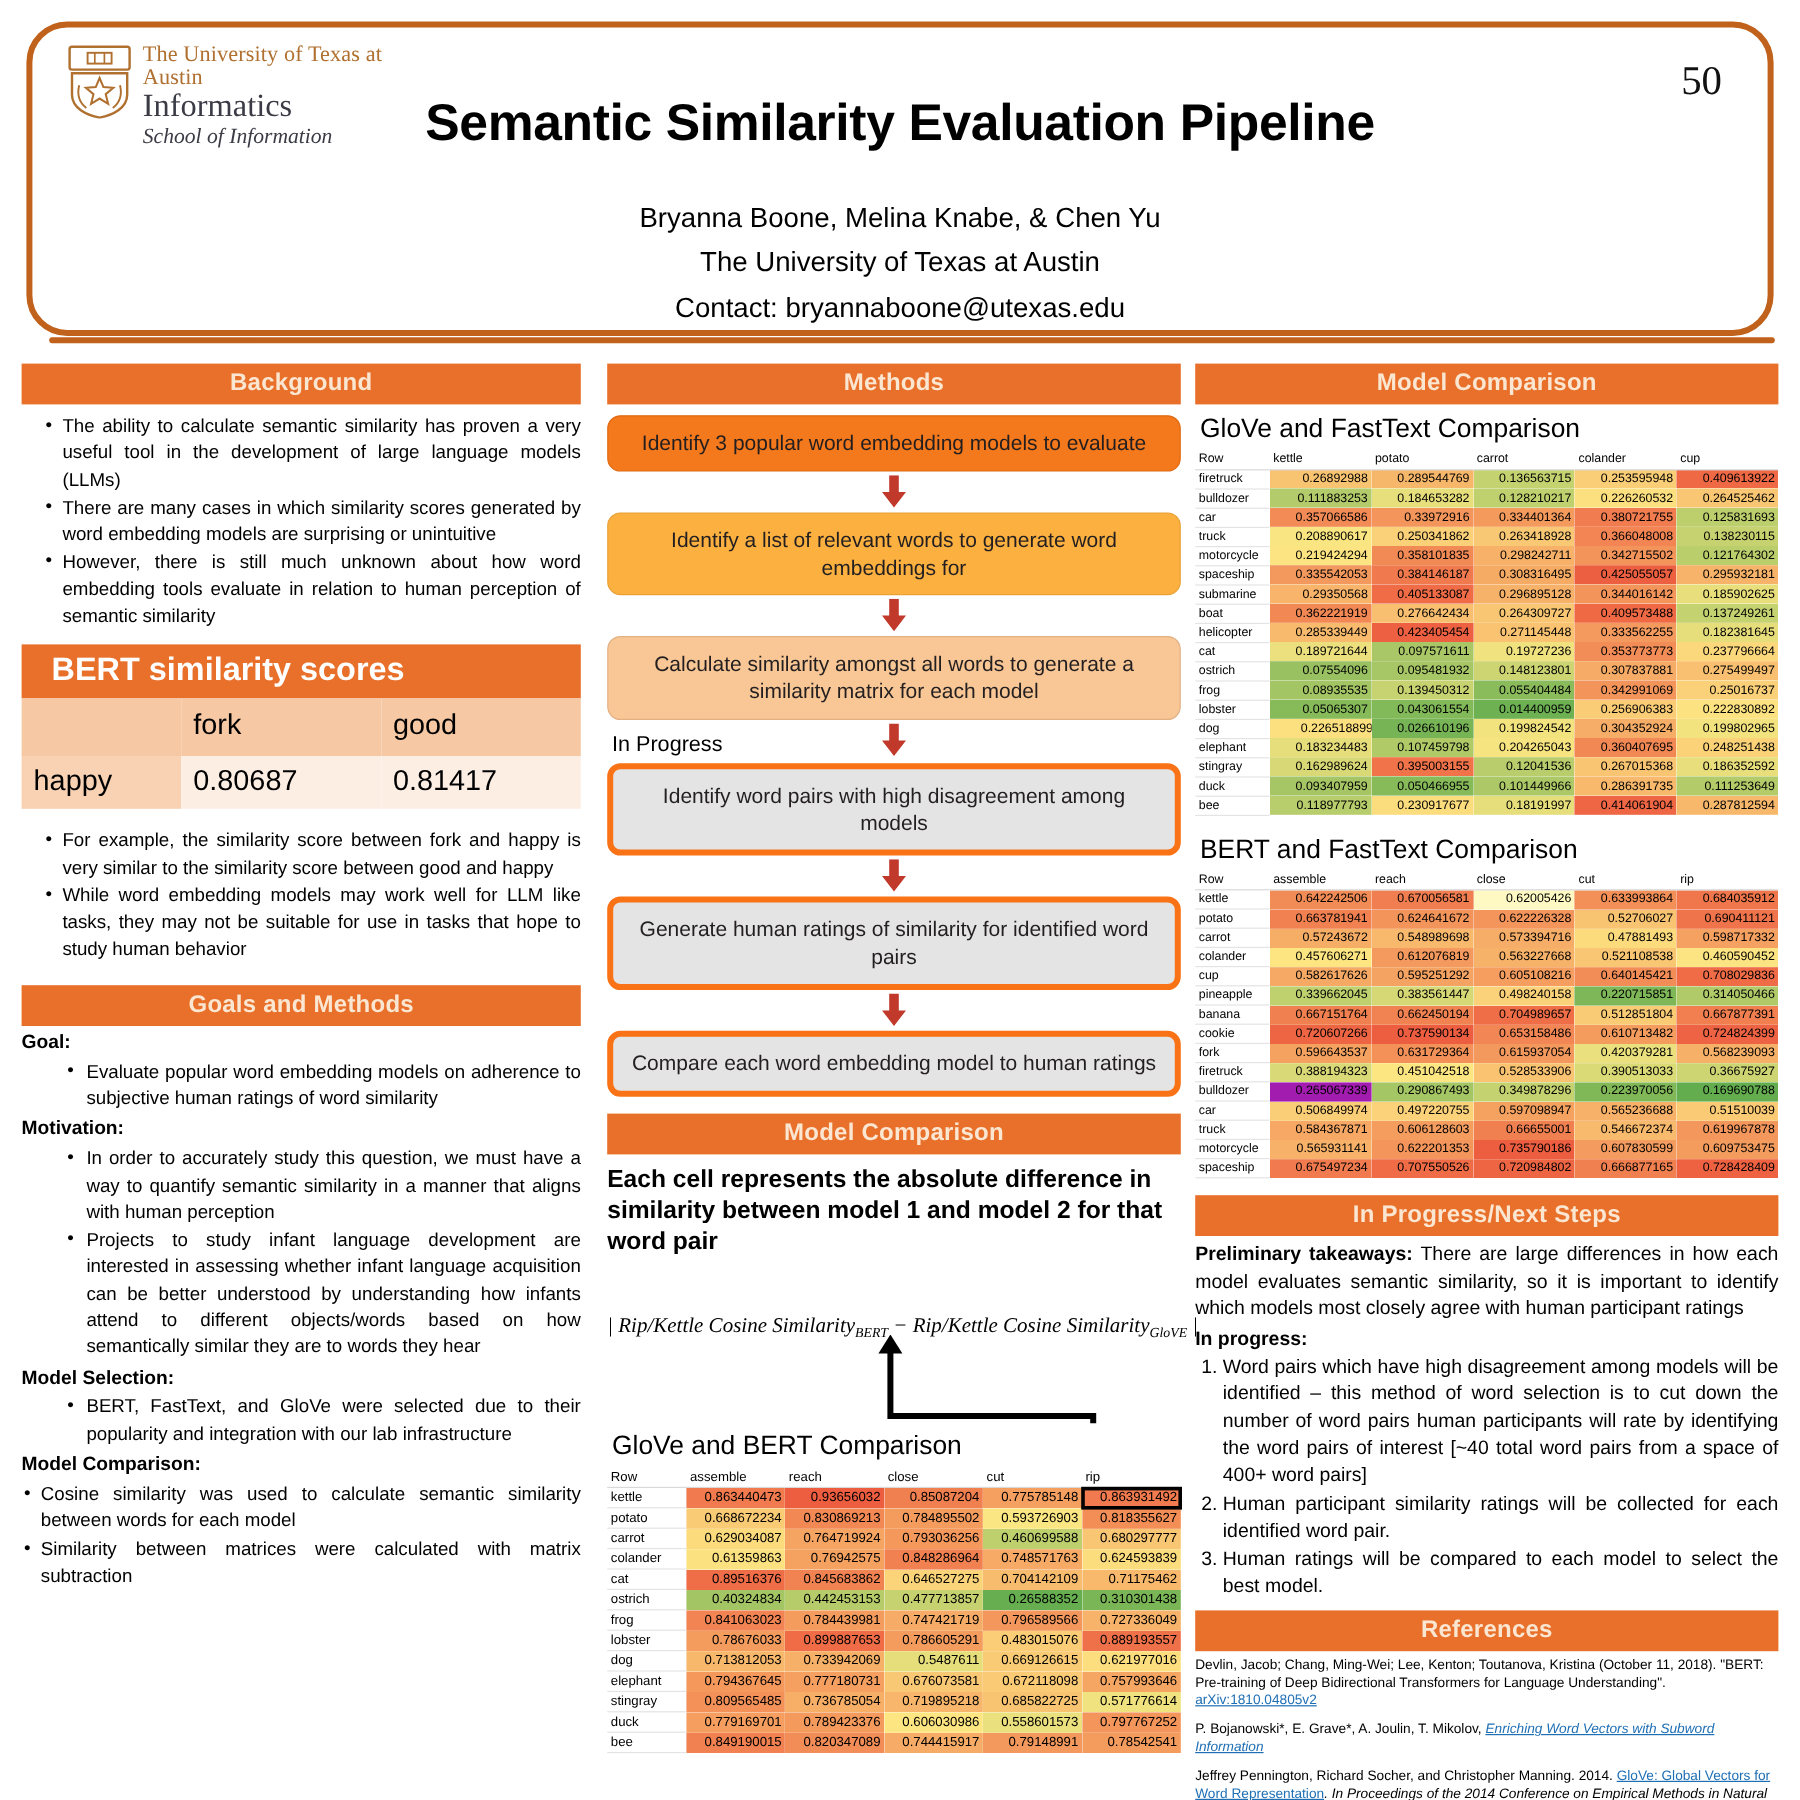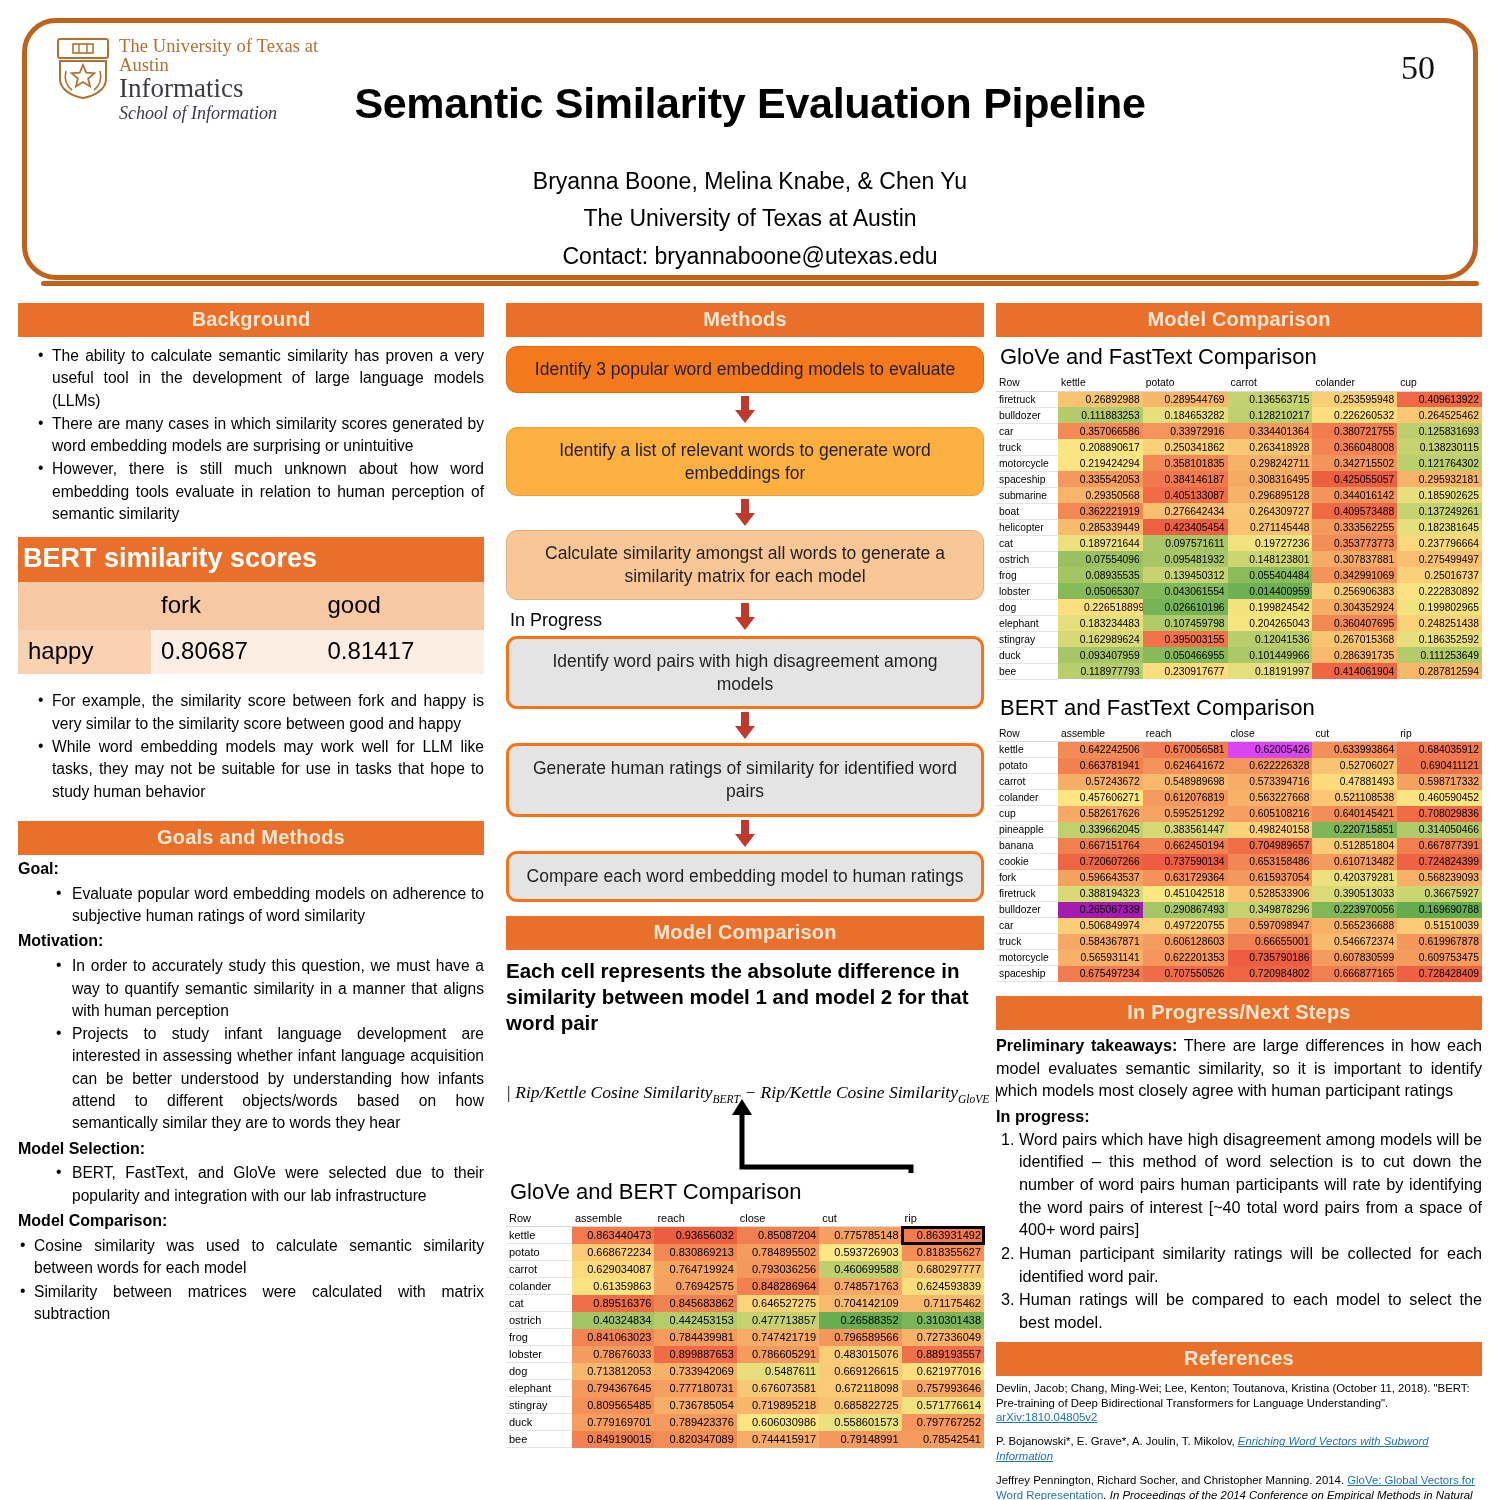--- a/index.html
+++ b/index.html
@@ -51,37 +51,37 @@
   ul.bul{ margin:8px 0 0 0; padding-left:20px; list-style:none; }
   ul.bul > li{ position:relative; padding-left:14px; margin-bottom:1px; text-align:justify; }
   ul.bul > li:before{ content:"\2022"; position:absolute; left:0; top:-1px; }
   ul.bul2{ margin:2px 0 0 22px; padding-left:16px; list-style:none; }
   ul.bul2 > li{ position:relative; padding-left:16px; margin-bottom:1px; text-align:justify; }
   ul.bul2 > li:before{ content:"\2022"; position:absolute; left:0; top:-1px; }
   .hd{ font-weight:bold; font-size:16px; margin-top:3px; }
 
   
   .bst{ width:100%; border-collapse:collapse; margin-top:12px; font-size:24px; }
-  .bst .ttl{ background:#e8702a; color:#fff; font-weight:bold; font-size:27px; text-align:left; padding:6px 5px 8px; }
+  .bst .ttl{ background:#e8702a; color:#fff; font-weight:bold; font-size:27px; text-align:left; padding:6px 25px 8px; }
   .bst td{ padding:7px 10px 9px; }
   .bst .hdr td{ background:#f6c9a4; height:48px; }
   .bst .hdr td.first{ background:#f6c9a4; }
   .bst .row td{ background:#fdeee4; }
   .bst .row td.first{ background:#f8d2b2; }
 
   
   .flow{ margin-top:9px; }
   .fbox{
     border-radius:11px; text-align:center; font-size:17.5px; line-height:1.3;
     padding:11px 14px; color:#231f20;
   }
   .f1{ background:#f4781c; border:1px solid #e06a12; }
   .f2{ background:#fbb040; border:1px solid #e9a036; }
   .f3{ background:#f8c795; border:1px solid #e3b084; }
-  .fg{ background:#e4e4e4; border:3px solid #f97316; }
+  .fg{ background:#e4e4e4; border:5px solid #f97316; }
   .arrow-wrap{ display:flex; justify-content:center; padding:3px 0; }
   .arw{ width:26px; height:28px; }
   .inprog{ font-size:18px; margin:2px 0 0 4px; position:relative; top:-26px; height:0;}
 
   
   .mc-lead{ font-weight:bold; font-size:20.5px; line-height:1.28; margin-top:8px; }
   .formula{ font-family:"Liberation Serif", serif; font-style:italic; font-size:17.5px; margin-top:46px; white-space:nowrap;}
   .formula sub{ font-size:11.5px; font-style:italic; }
   .subttl{ font-size:22px; margin:0 0 5px 4px; }
 
@@ -569,21 +569,21 @@
       <th>close</th>
       <th>cut</th>
       <th>rip</th>
     </tr>
       </thead>
     <tbody>
         <tr>
           <td class="lbl">kettle</td>
           <td class="val" style="background: rgb(242, 140, 86);">0.642242506</td>
           <td class="val" style="background: rgb(241, 126, 80);">0.670056581</td>
-          <td class="val" style="background: #d946ef; text-align: right;">0.62005426</td>
+          <td class="val" style="background: #fef9c3; text-align: right;">0.62005426</td>
           <td class="val" style="background: rgb(243, 144, 88);">0.633993864</td>
           <td class="val" style="background: rgb(240, 119, 76);">0.684035912</td>
         </tr>
         <tr>
           <td class="lbl">potato</td>
           <td class="val" style="background: rgb(241, 129, 81);">0.663781941</td>
           <td class="val" style="background: rgb(243, 148, 91);">0.624641672</td>
           <td class="val" style="background: rgb(244, 149, 91);">0.622226328</td>
           <td class="val" style="background: rgb(249, 196, 114);">0.52706027</td>
           <td class="val" style="background: rgb(240, 116, 75); margin-left: 32px;">0.690411121</td>

